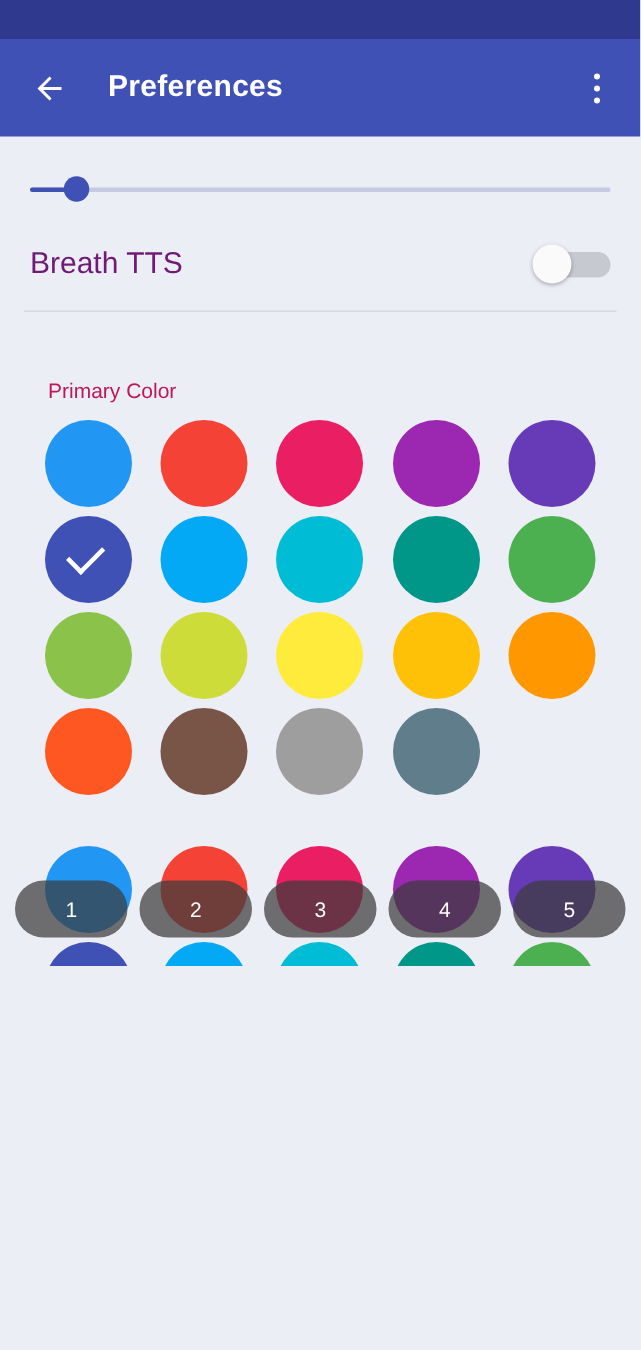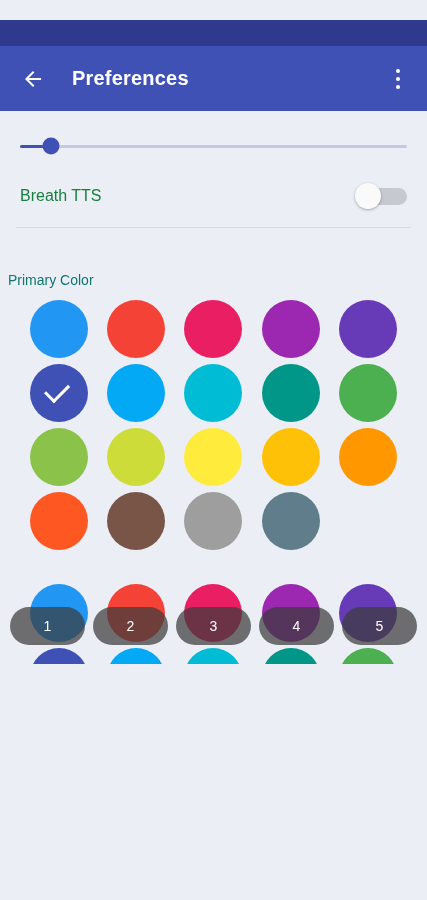--- a/index.html
+++ b/index.html
@@ -9,21 +9,20 @@
     background: #eceef6;
     font-family: "Liberation Sans", sans-serif;
     overflow: hidden;
   }
   .screen {
     position: relative;
     width: 427px;
     height: 644px;
     background: #eceef6;
     overflow: hidden;
-    margin-top: 20px;
   }
   
   .statusbar {
     height: 26px;
     background: #2f3a8f;
     width: 100%;
   }
   
   .appbar {
     height: 65px;
@@ -107,22 +106,22 @@
     background: #3f51b5;
     cursor: pointer;
   }
   .pref-row {
     display: flex;
     align-items: center;
     justify-content: space-between;
     padding: 14px 20px 18px 20px;
   }
   .pref-label {
-    font-size: 16px;
-    color: #15803d;
+    font-size: 20px;
+    color: #701a75;
   }
   .switch {
     width: 52px;
     height: 26px;
     position: relative;
     cursor: pointer;
   }
   .switch .bar {
     position: absolute;
     right: 0;
@@ -142,22 +141,22 @@
     background: #fafafa;
     box-shadow: 0 1px 3px rgba(0,0,0,0.3);
   }
   .divider {
     height: 1px;
     background: #d6d8e2;
     margin: 0 16px;
   }
   .section-title {
     font-size: 14px;
-    color: #0f766e;
-    padding: 0 8px;
+    color: #be185d;
+    padding: 0 32px;
   }
   .swatch-grid {
     display: grid;
     grid-template-columns: repeat(5, 1fr);
     row-gap: 6px;
     padding: 12px 20px 6px 20px;
     justify-items: center;
   }
   .swatch {
     width: 58px;

